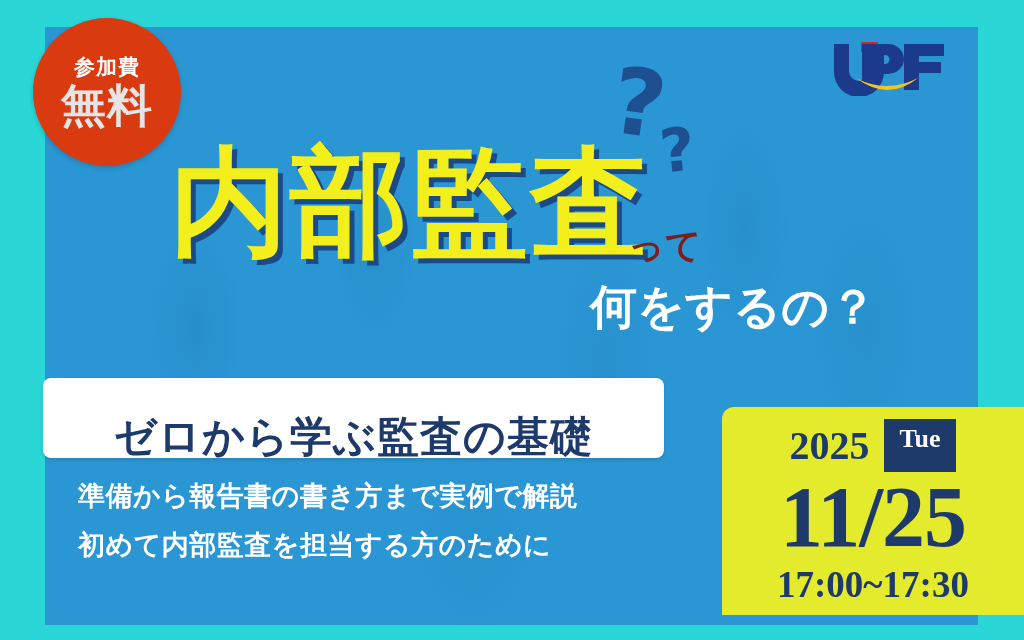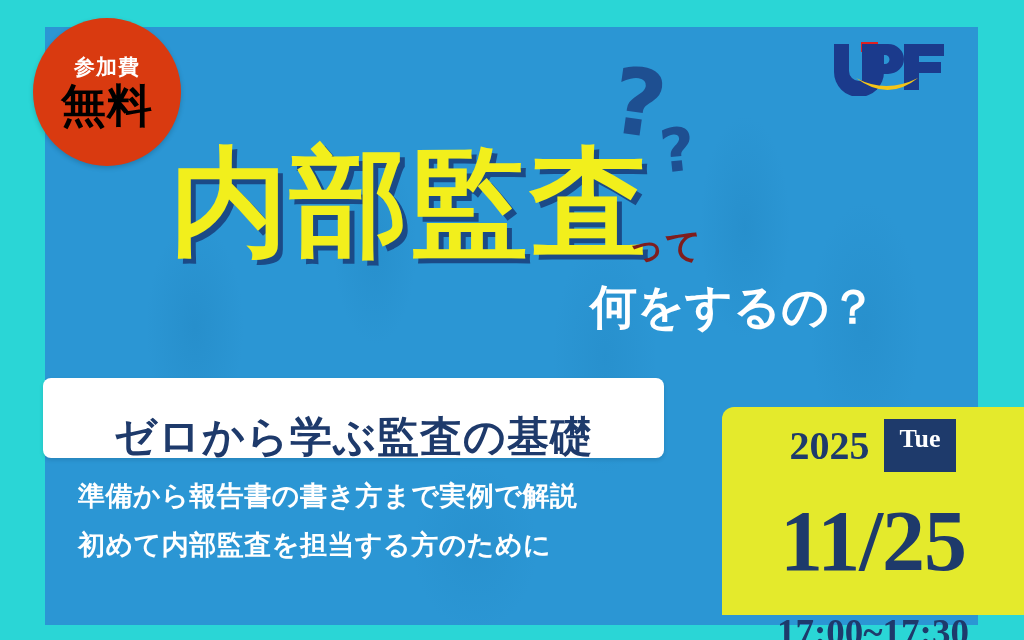--- a/index.html
+++ b/index.html
@@ -58,21 +58,21 @@
   }
   .free-badge .fee {
     color: #ffffff;
     font-size: 21px;
     font-weight: bold;
     letter-spacing: 1px;
     line-height: 1;
     margin-bottom: 6px;
   }
   .free-badge .freeword {
-    color: #000000;
+    color: #e5e5e5;
     font-size: 45px;
     font-weight: bold;
     letter-spacing: 1px;
     line-height: 1;
   }
 
   
   .logo {
     position: absolute;
     right: 68px;
@@ -189,21 +189,20 @@
     height: 208px;
     background: #e4ea2c;
     border-top-left-radius: 12px;
     z-index: 7;
     display: flex;
     flex-direction: column;
     align-items: center;
     padding-top: 12px;
     box-sizing: border-box;
     font-family: "Liberation Serif", "DejaVu Serif", serif;
-    gap: 24px;
   }
   .date-row1 {
     display: flex;
     align-items: center;
     gap: 14px;
   }
   .date-year {
     color: #1e3a6b;
     font-size: 40px;
     font-weight: bold;

